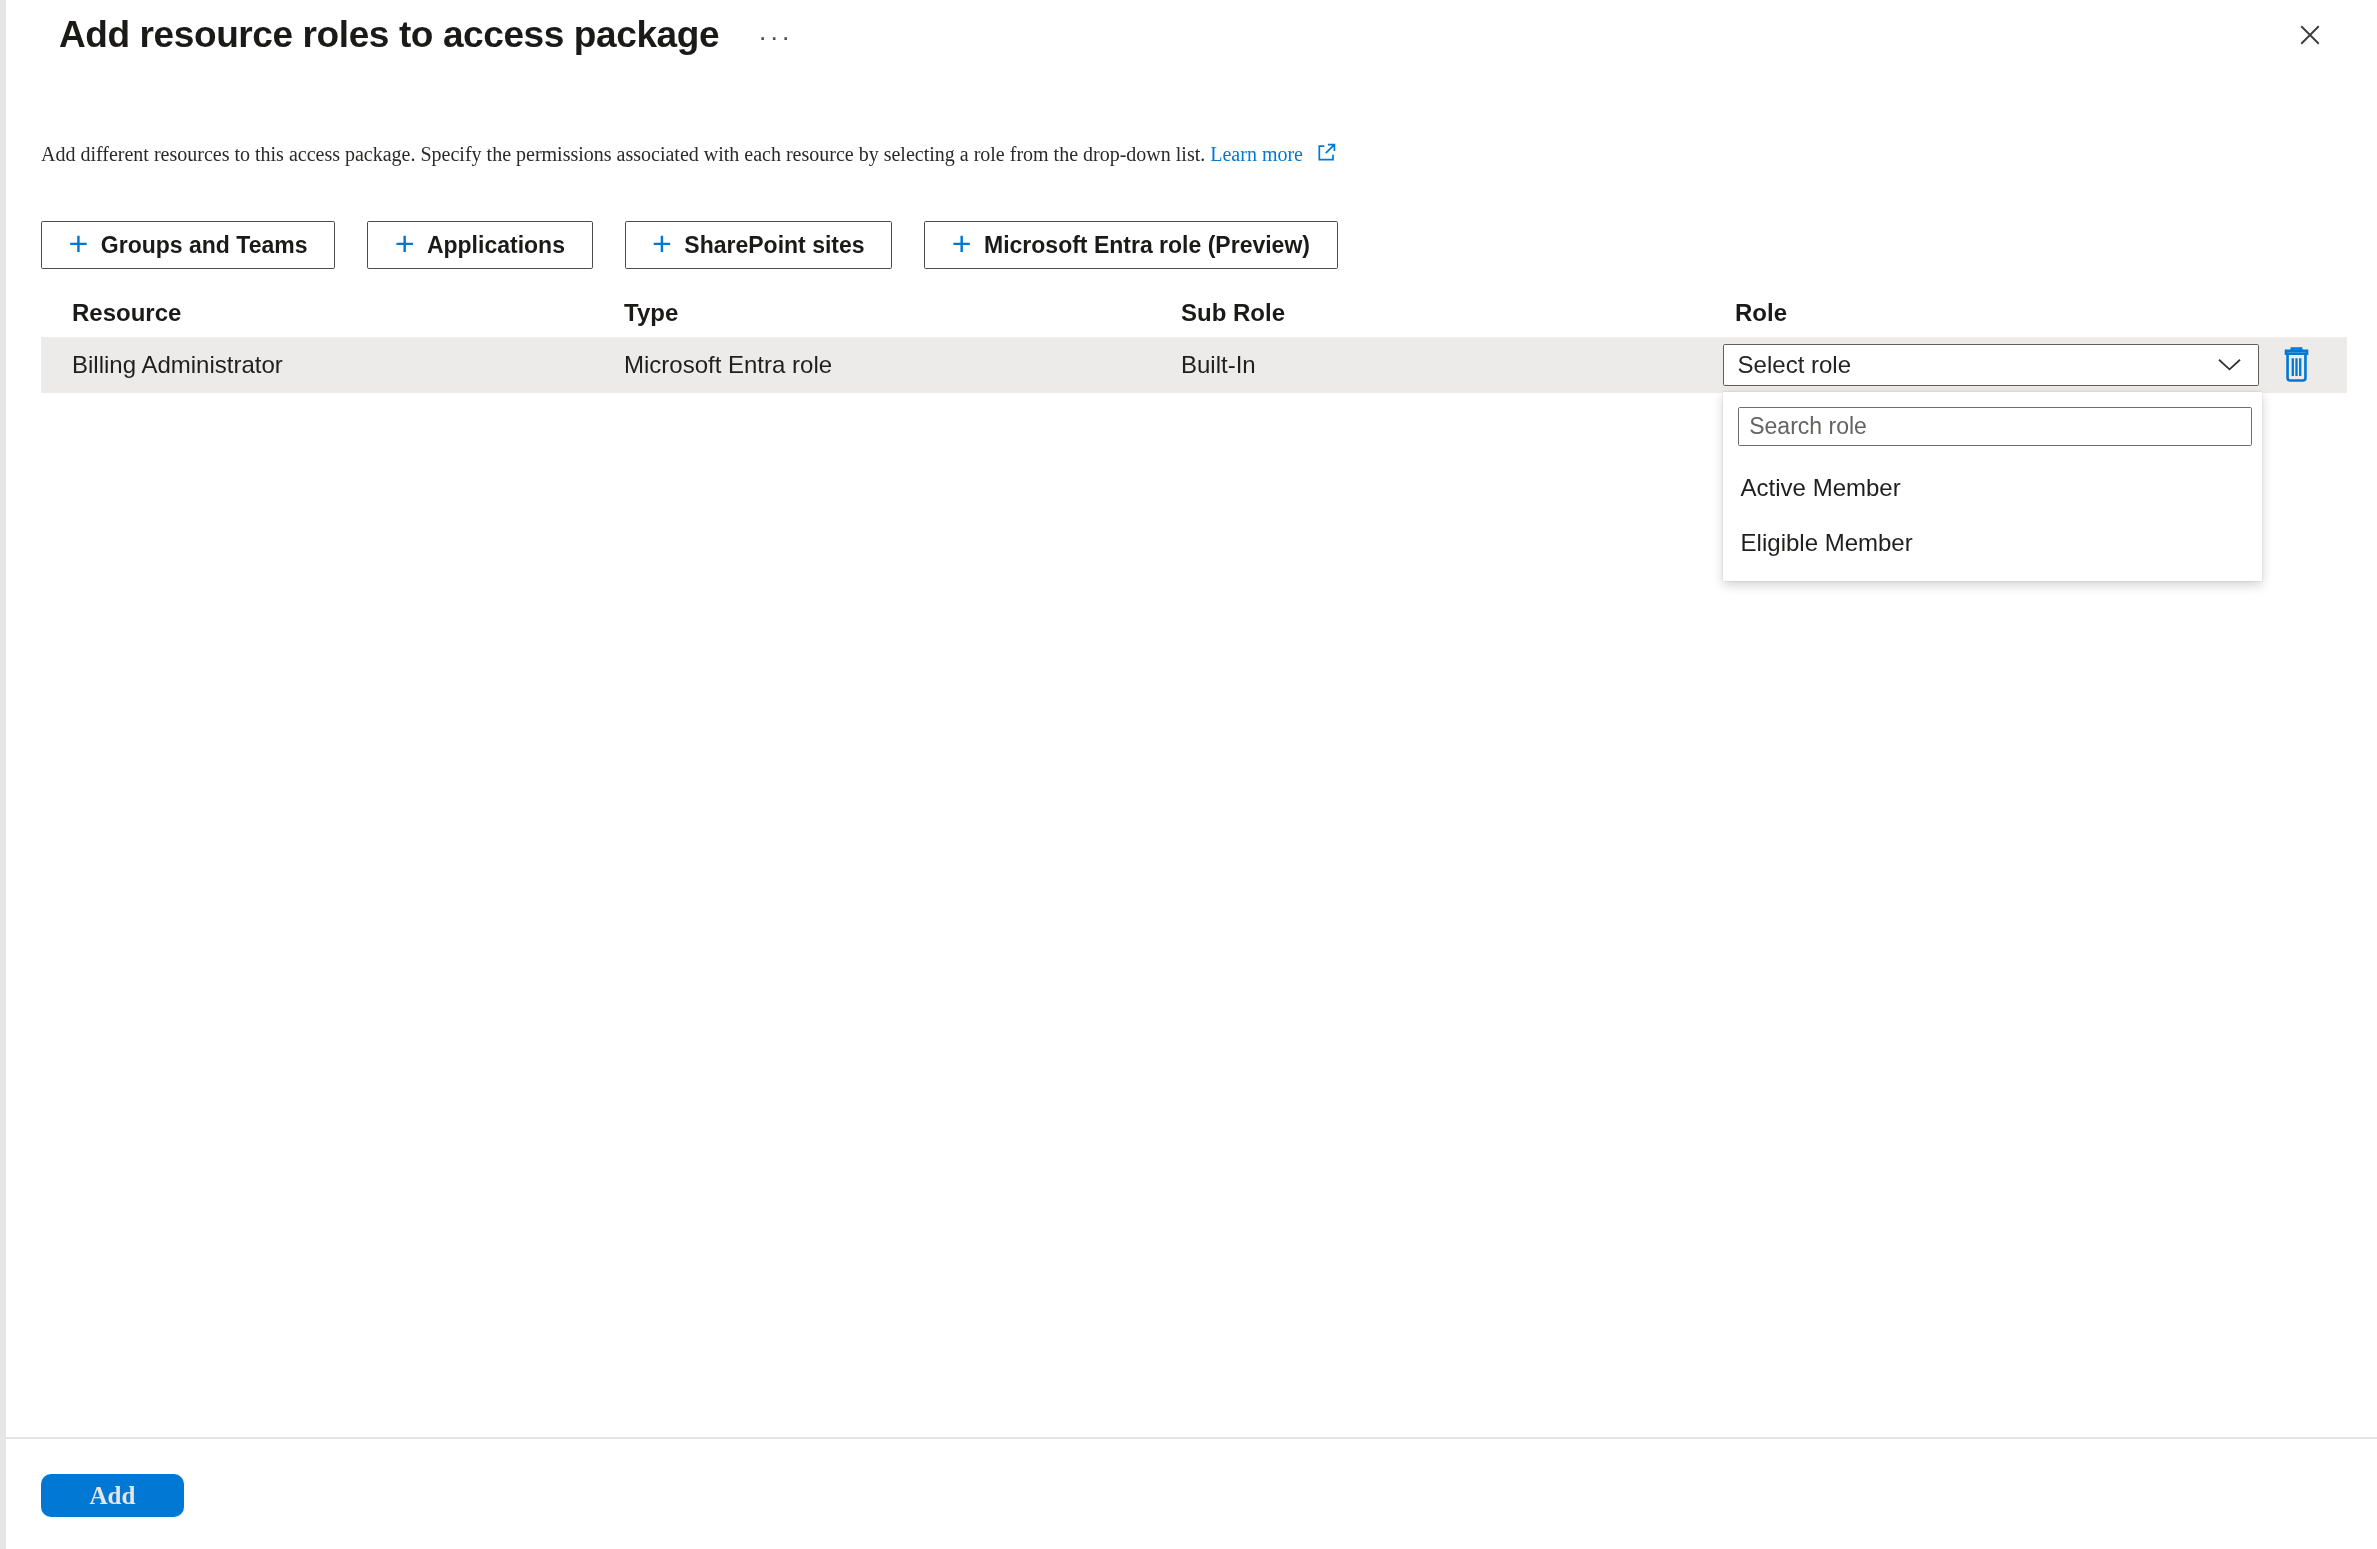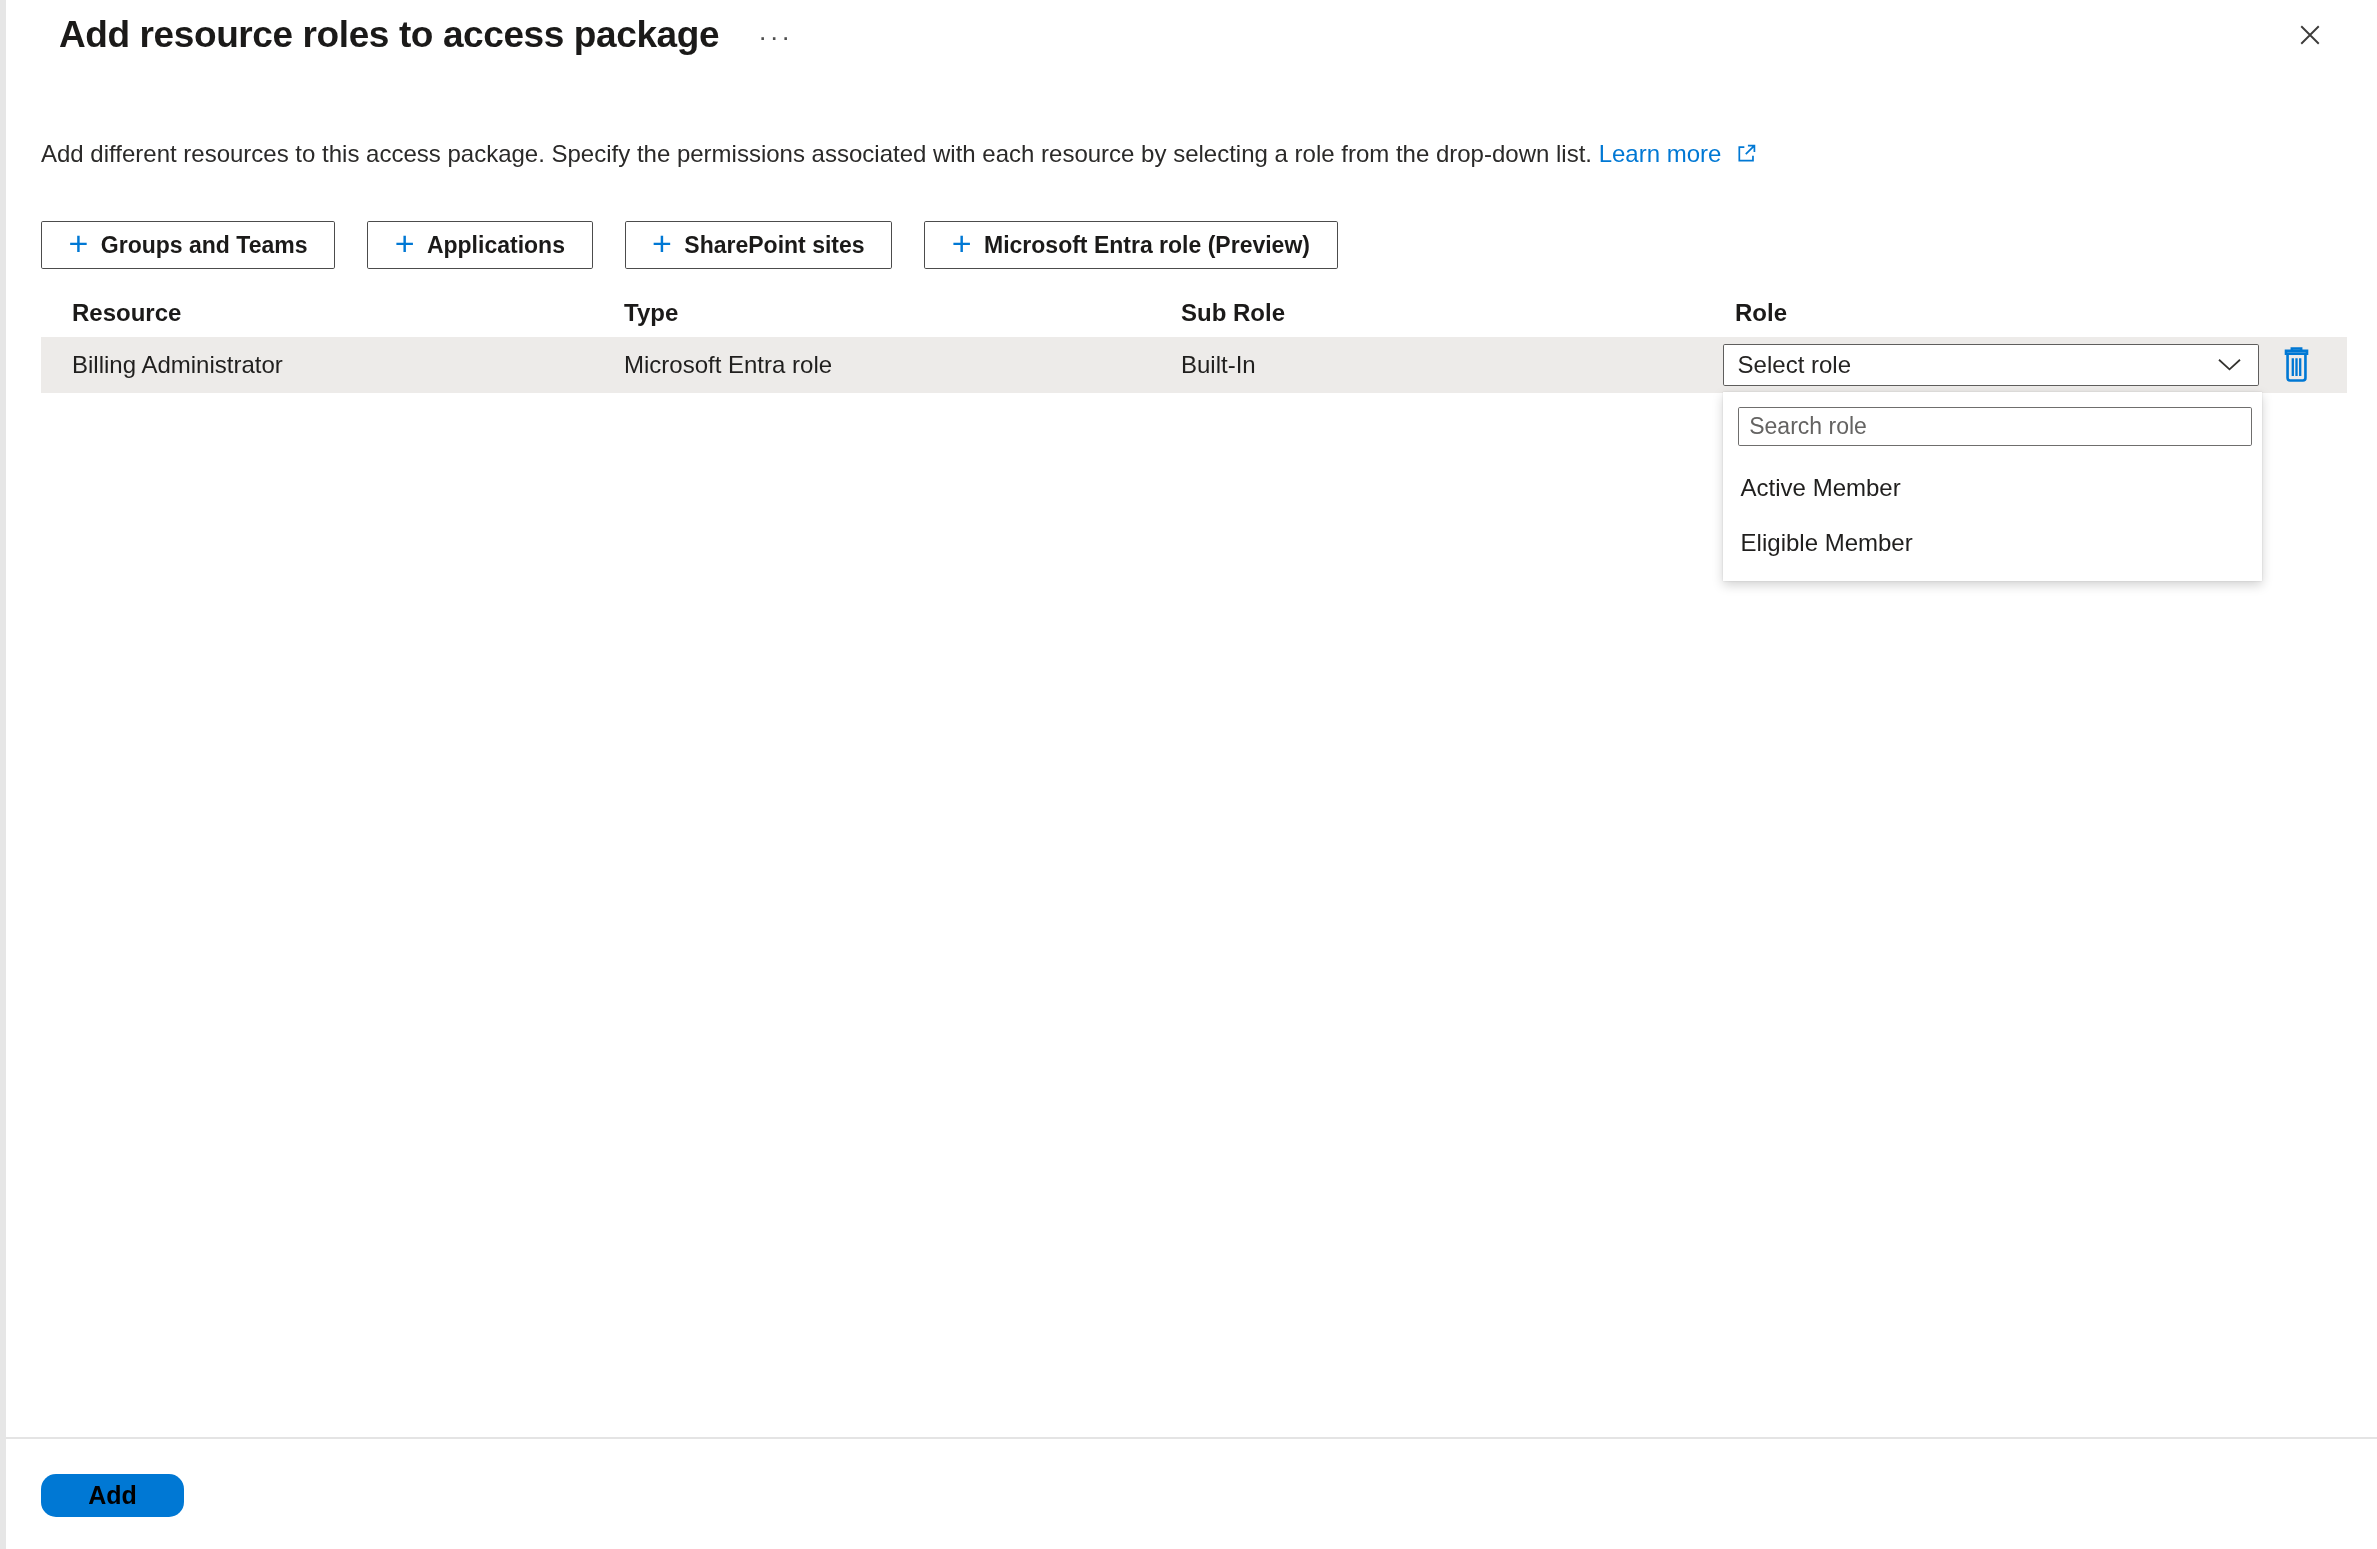--- a/index.html
+++ b/index.html
@@ -30,21 +30,21 @@
     font-size: 26.6px; color: #4f4f4f; letter-spacing: 2.7px;
     cursor: pointer; line-height: 26.6px;
   }
   .close-btn {
     background: none; border: none; cursor: pointer; padding: 7px;
     margin-top: 7px;
   }
   
   .desc {
     margin: 76px 41px 0 41px;
-    font-size: 24px; color: #2b2a29; line-height: 32px;
+    font-size: 20px; color: #2b2a29; line-height: 32px; font-family: Liberation Serif, serif;
   }
   .desc a {
     color: var(--accent, #0078d4); text-decoration: none; cursor: pointer;
   }
   .ext-icon { margin-left: 7px; vertical-align: -2.7px; }
   
   .toolbar { margin: 51px 41px 0 41px; display: flex; gap: 32px; }
   .tb-btn {
     display: inline-flex; align-items: center; justify-content: center;
     height: 48px; padding: 0 26.6px;
@@ -103,23 +103,23 @@
     font-size: 24px; color: #201f1e; cursor: pointer;
   }
   
   .footer-divider {
     position: absolute; left: 6.2px; right: 0; top: 1437px;
     border-top: 2.7px solid #e4e4e4;
   }
   .add-btn {
     position: absolute; left: 41px; top: 1474px;
     width: 143px; height: 43px;
-    background: var(--accent, #0078d4); color: #000000;
-    border: none; border-radius: 15px;
-    font-family: Liberation Sans, sans-serif;
+    background: var(--accent, #0078d4); color: #e5e5e5;
+    border: none; border-radius: 10px;
+    font-family: Liberation Serif, serif;
     font-size: 25px; font-weight: 700; cursor: pointer;
   }
 </style>
 </head>
 <body>
 
 <div class="edge-strip"></div>
 
 <div>
 

